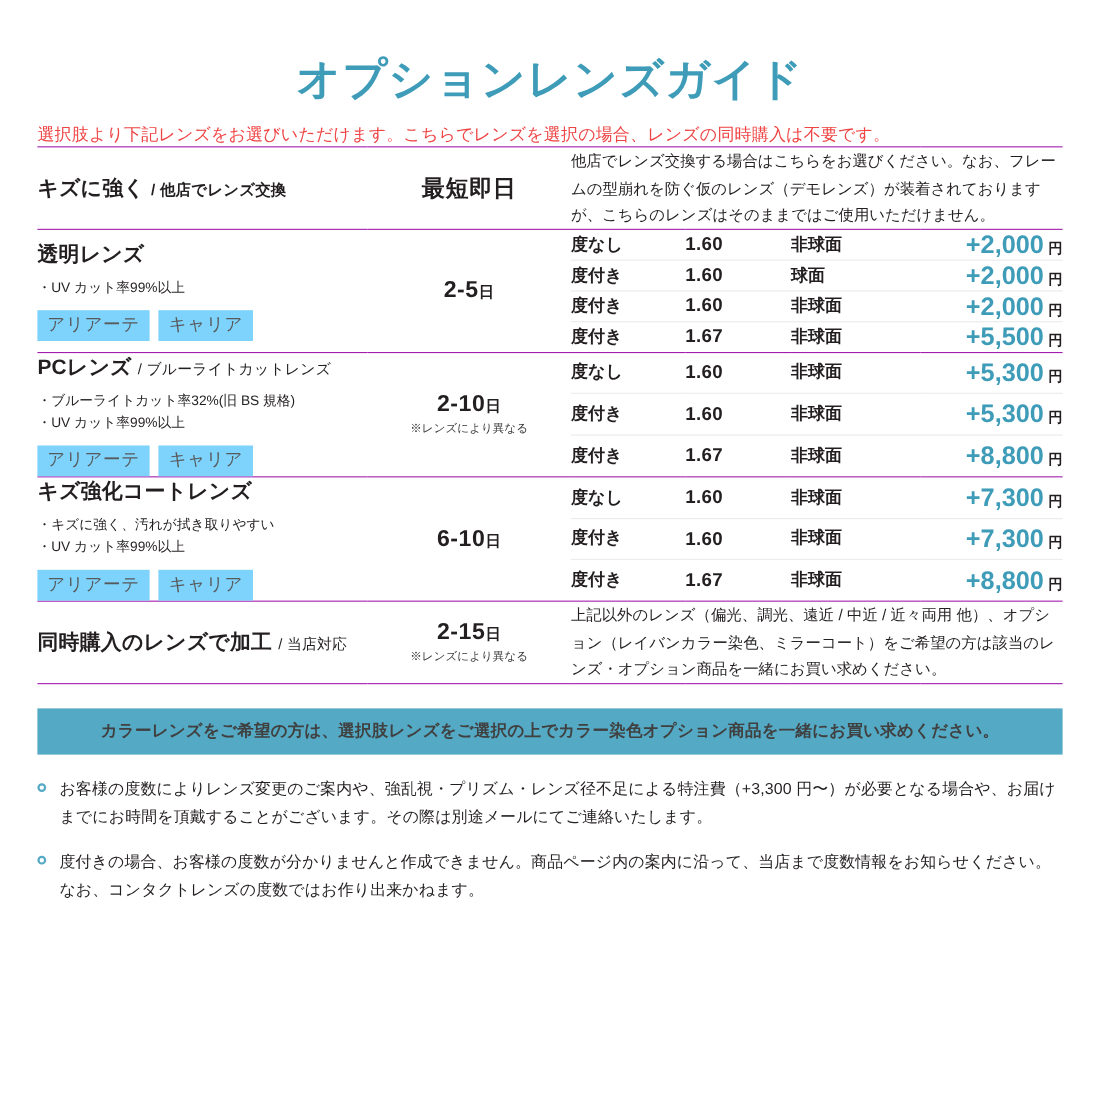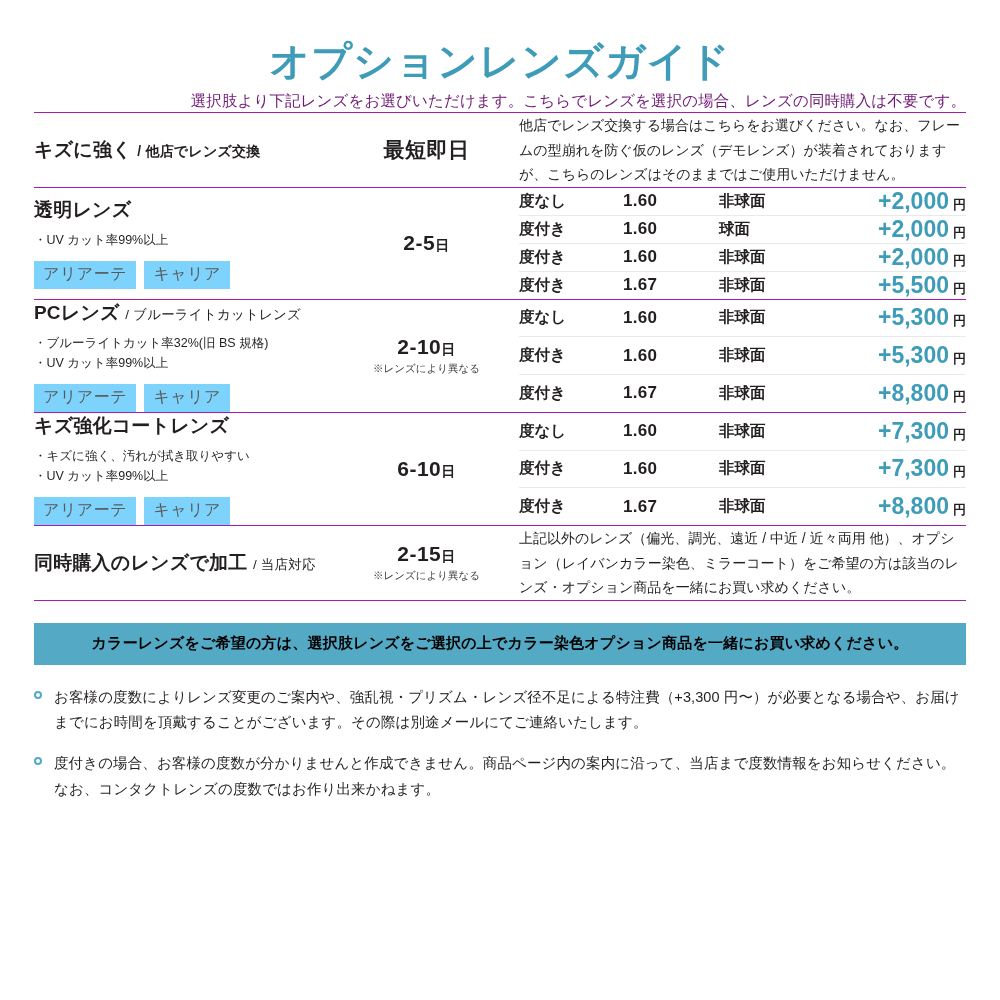--- a/index.html
+++ b/index.html
@@ -12,37 +12,37 @@
     background: #ffffff;
     font-family: "Liberation Sans", sans-serif;
     color: #231f20;
     overflow: hidden;
   }
   .page {
     position: relative;
     width: 1000px;
     height: 1000px;
     box-sizing: border-box;
-    padding: 1px 34px;
+    padding: 12px 34px;
   }
   
   .title {
     text-align: center;
     color: #3f9cb8;
     font-size: 40px;
     font-weight: bold;
     letter-spacing: 1px;
     padding-top: 38px;
     line-height: 1.1;
   }
   .subtitle {
-    text-align: right;
+    text-align: left;
     font-size: 15.5px;
-    color: #701a75;
-    margin-top: 8px;
+    color: #ef4444;
+    margin-top: 18px;
     letter-spacing: 0.1px;
   }
   
   .col-head {
     display: flex;
     align-items: flex-end;
     color: #8b8d8f;
     font-size: 14.5px;
     font-weight: bold;
     margin-top: 26px;
@@ -150,21 +150,21 @@
     font-size: 16px;
     padding: 3px 9px 4px;
     margin-right: 4px;
     letter-spacing: 0.5px;
   }
 
   
   .banner {
     margin-top: 22px;
     background: #54a9c4;
-    color: #000000;
+    color: #404040;
     font-size: 15px;
     font-weight: bold;
     text-align: center;
     padding: 11px 0 12px;
     letter-spacing: 0.2px;
   }
   
   .notes { margin-top: 20px; }
   .note-row {
     display: flex;

